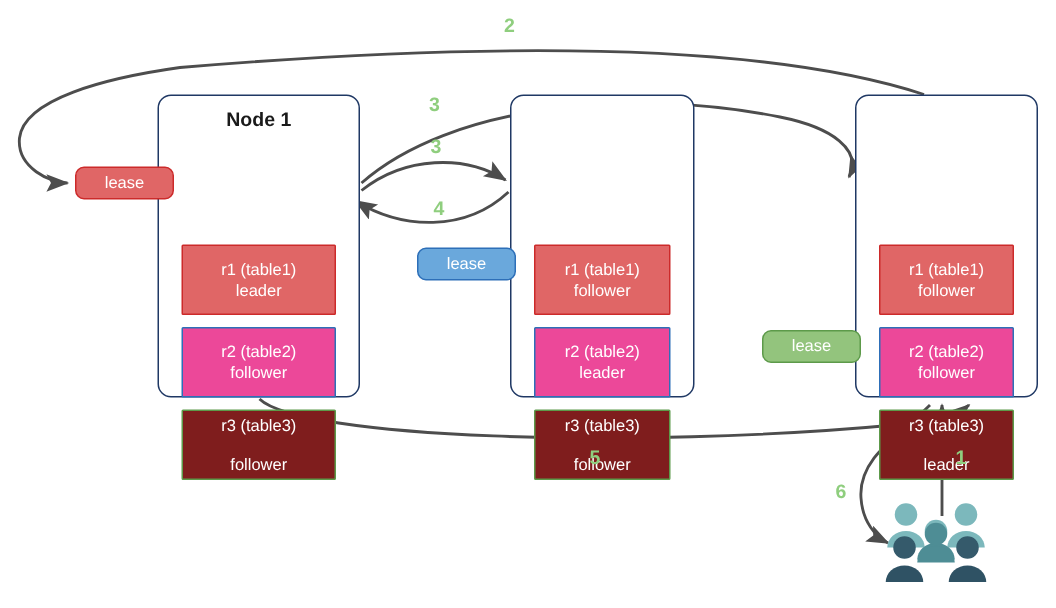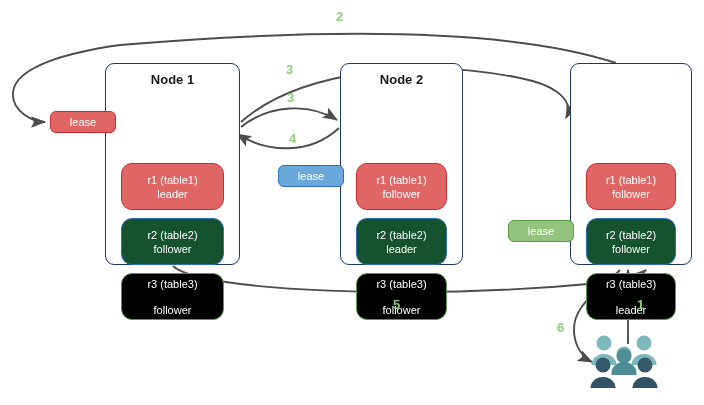--- a/index.html
+++ b/index.html
@@ -5,27 +5,27 @@
   html,body{margin:0;padding:0;}
   body{width:704px;height:405px;background:#ffffff;
        font-family:"Liberation Sans", sans-serif;position:relative;overflow:hidden;}
   #stage{position:absolute;left:0;top:0;width:704px;height:405px;}
 
   .node-box{position:absolute;border:1.6px solid #1f3864;border-radius:9px;
             background:#ffffff;box-sizing:border-box;}
   .node-title{position:absolute;width:100%;text-align:center;top:8px;left:0;
               font-size:13px;font-weight:bold;color:#1a1a1a;}
   .replica{position:absolute;left:15px;width:calc(100% - 30px);height:47px;
-           border-radius:11px;box-sizing:border-box;
+           border-radius:1px;box-sizing:border-box;
            display:flex;flex-direction:column;align-items:center;justify-content:center;
            color:#ffffff;font-size:11px;line-height:14px;text-align:center;}
   .replica span{display:block;}
   .r-red{background:#e06666;border:1.4px solid #cc2a2a;}
-  .r-blue{background:#14532d;border:1.4px solid #2d6fb8;}
-  .r-green{background:#000000;border:1.4px solid #5d9a4a;gap:12px;}
+  .r-blue{background:#ec4899;border:1.4px solid #2d6fb8;}
+  .r-green{background:#7f1d1d;border:1.4px solid #5d9a4a;gap:12px;}
 
   .lease{position:absolute;width:66px;height:22px;border-radius:6px;
          display:flex;align-items:center;justify-content:center;
          color:#ffffff;font-size:11px;box-sizing:border-box;}
   .lease.red{background:#e06666;border:1.5px solid #cc2a2a;}
   .lease.blue{background:#6aa8dc;border:1.5px solid #2d6fb8;}
   .lease.green{background:#93c47d;border:1.5px solid #5d9a4a;}
 
   .num{position:absolute;color:#8fce7e;font-size:13px;font-weight:bold;
        font-family:"Liberation Sans", sans-serif;}
@@ -71,21 +71,20 @@
       <span>r2 (table2)</span>
       <span>follower</span>
     </div>
     <div class="replica r-green" style="top:209px;">
       <span>r3 (table3)</span>
       <span>follower</span>
     </div>
   </div>
 
   <div class="node-box" style="left:340px;top:63px;width:123px;height:202px;">
-    <div class="node-title">Node 2</div>
     <div class="replica r-red" style="top:99px;">
       <span>r1 (table1)</span>
       <span>follower</span>
     </div>
     <div class="replica r-blue" style="top:154px;">
       <span>r2 (table2)</span>
       <span>leader</span>
     </div>
     <div class="replica r-green" style="top:209px;">
       <span>r3 (table3)</span>

